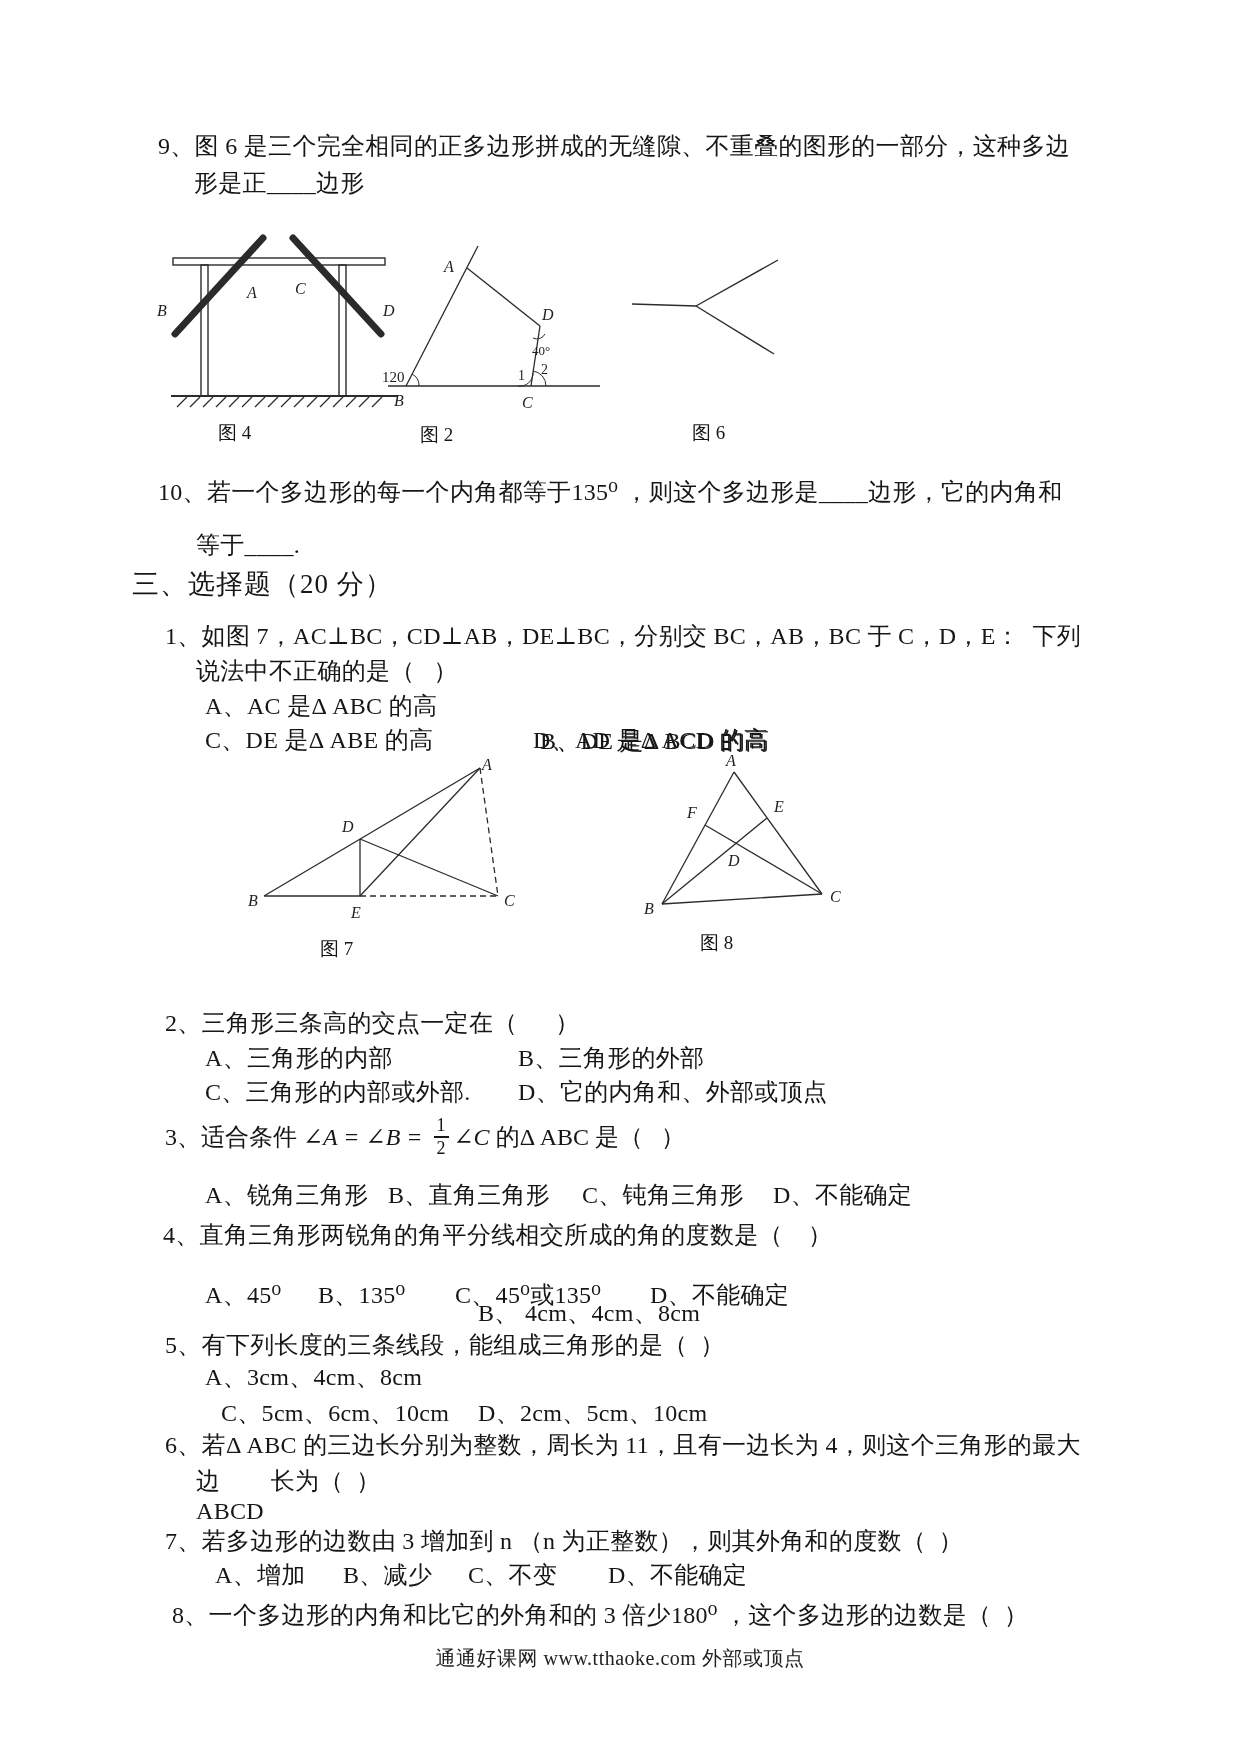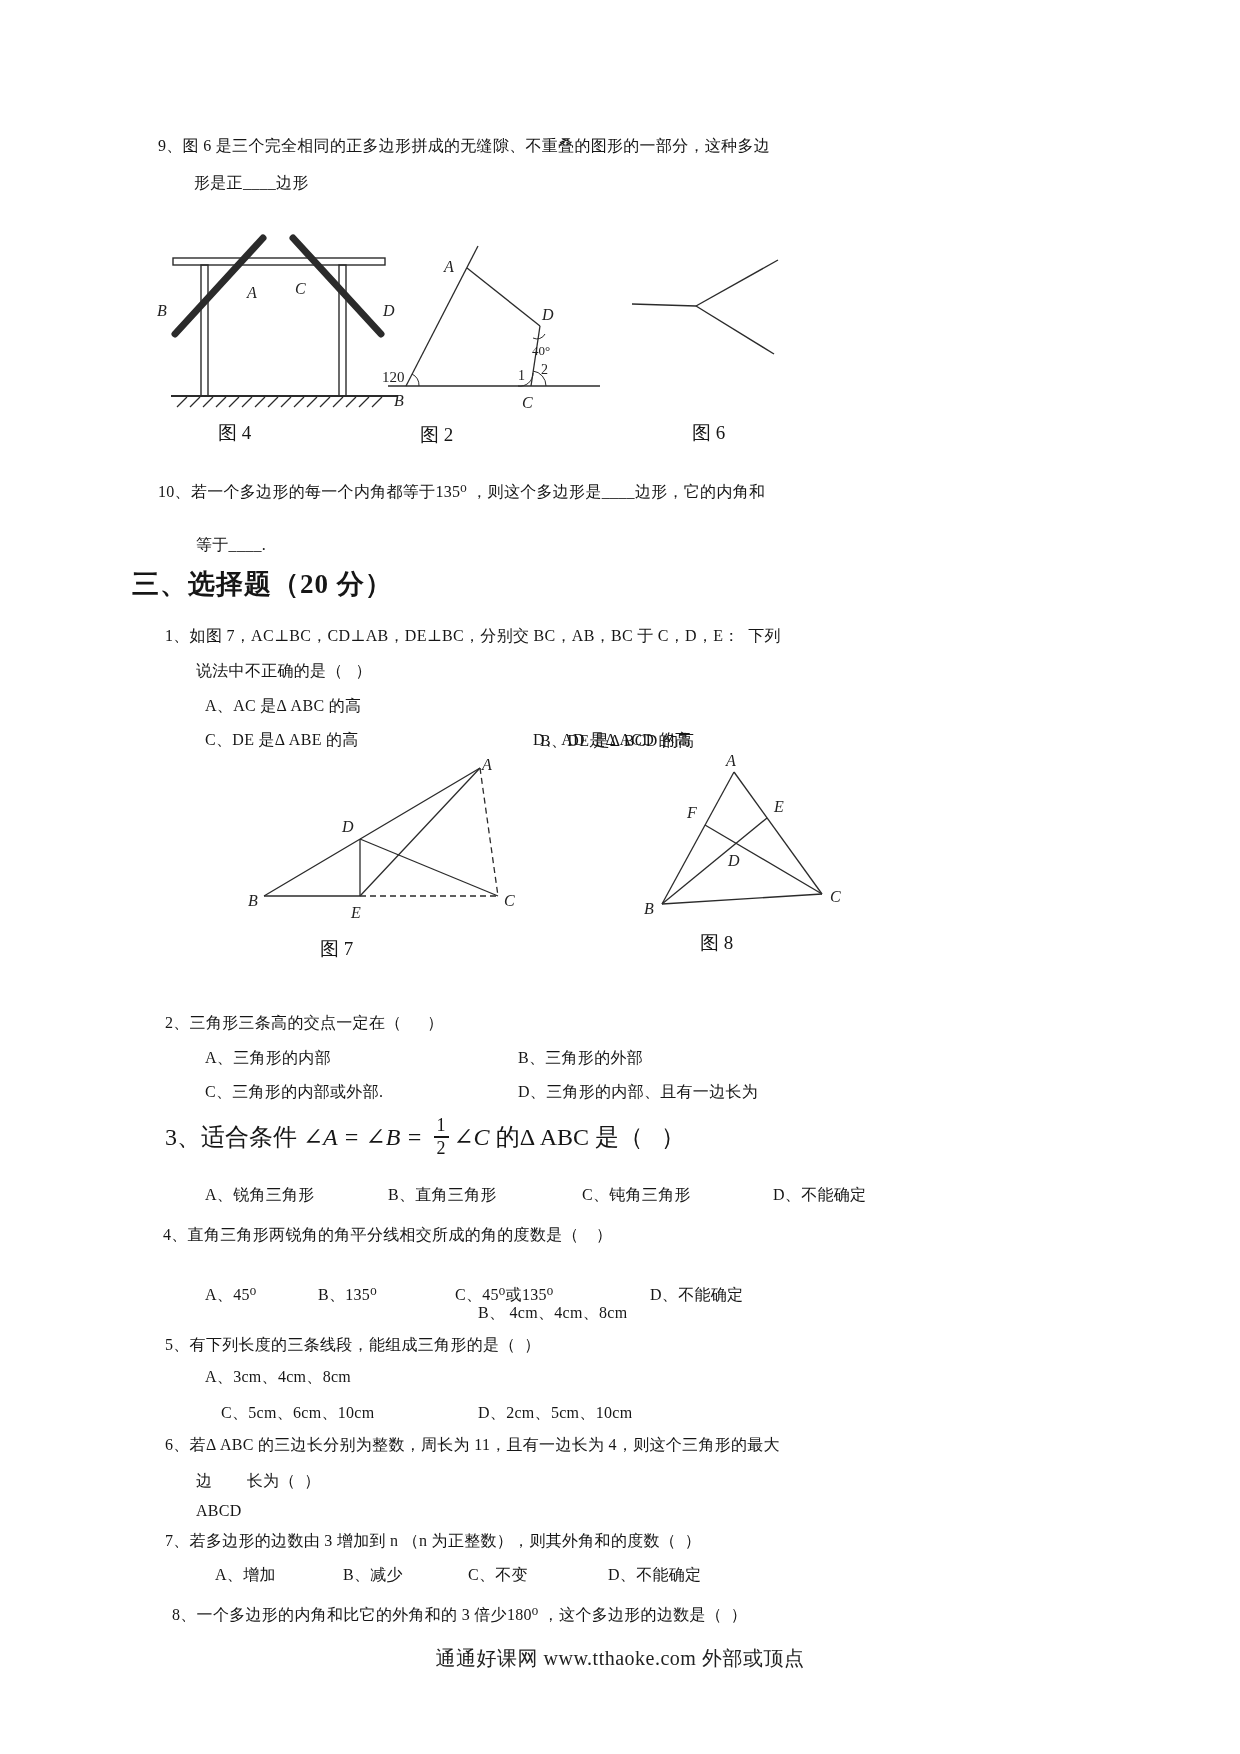--- a/index.html
+++ b/index.html
@@ -4,25 +4,25 @@
 <style>
   * { margin:0; padding:0; box-sizing:border-box; }
   html,body { background:#ffffff; }
   body {
     width:1240px; height:1754px; position:relative; overflow:hidden;
     font-family:"Liberation Serif","DejaVu Serif",serif;
     color:#161616;
   }
   .ln, .opt {
     position:absolute; white-space:pre;
-    font-size:16px; line-height:30px; letter-spacing:0.3px;
+    font-size:24px; line-height:30px; letter-spacing:0.3px;
   }
   .heading {
     position:absolute; white-space:pre;
-    font-weight:bold; font-size:27px; letter-spacing:1px;
+    font-weight:normal; font-size:27px; letter-spacing:1px;
   }
   .cap { position:absolute; font-size:19px; white-space:pre; }
   .fig { position:absolute; }
   .fig line, .fig path, .fig rect { stroke:#2b2b2b; fill:none; }
   .fig text {
     font-family:"Liberation Serif","DejaVu Serif",serif;
     font-style:italic; font-size:16px; fill:#222; stroke:none;
   }
   .fig text.num { font-style:normal; font-size:15px; }
   .plank { stroke:#2b2b2b; stroke-width:7; stroke-linecap:round; }
@@ -160,21 +160,21 @@
   <text x="86" y="112">D</text>
   <text x="132" y="58">E</text>
   <text x="45" y="64">F</text>
 </svg>
 <div class="cap" style="top:930px;left:700px">图 8</div>
 
 <div class="ln" style="top:1008px;left:165px">2、三角形三条高的交点一定在（      ）</div>
 <div class="opt" style="top:1043px;left:205px">A、三角形的内部</div>
 <div class="opt" style="top:1043px;left:518px">B、三角形的外部</div>
 <div class="opt" style="top:1077px;left:205px">C、三角形的内部或外部.</div>
-<div class="opt" style="top:1077px;left:518px">D、三角形的内部、且有一边长为</div>
+<div class="opt" style="top:1077px;left:518px">D、它的内角和、外部或顶点</div>
 
 <div class="q3line" style="top:1106px;left:165px">
   <span>3、适合条件 </span><span class="mi">∠A = ∠B = </span><span class="frac"><span class="fn">1</span><span class="bar"></span><span class="fd">2</span></span><span class="mi">∠C</span><span> 的Δ ABC 是（   ）</span>
 </div>
 <div class="opt" style="top:1180px;left:205px">A、锐角三角形</div>
 <div class="opt" style="top:1180px;left:388px">B、直角三角形</div>
 <div class="opt" style="top:1180px;left:582px">C、钝角三角形</div>
 <div class="opt" style="top:1180px;left:773px">D、不能确定</div>
 
 <div class="ln" style="top:1220px;left:163px">4、直角三角形两锐角的角平分线相交所成的角的度数是（    ）</div>

